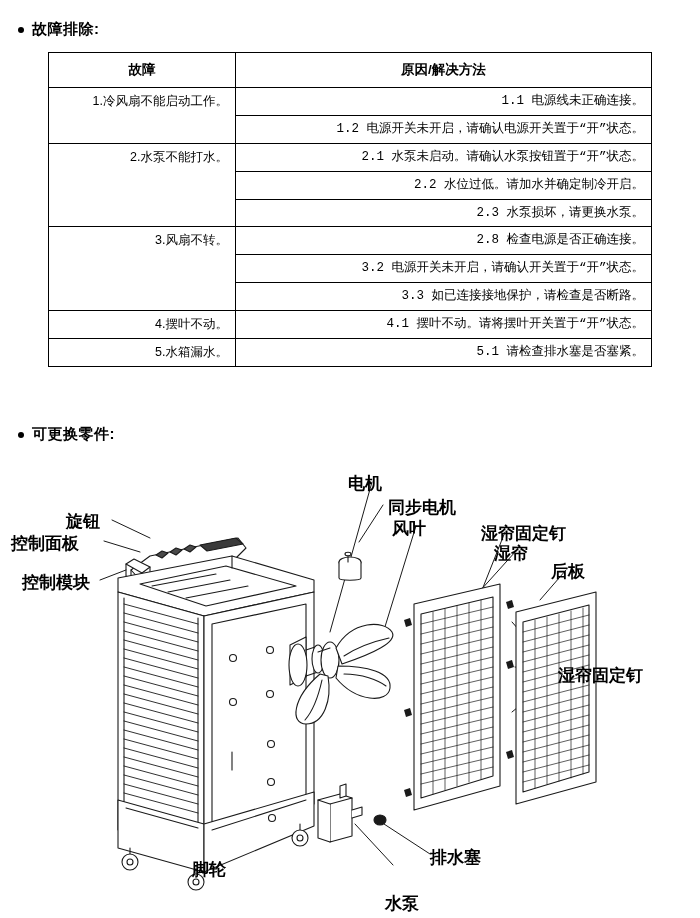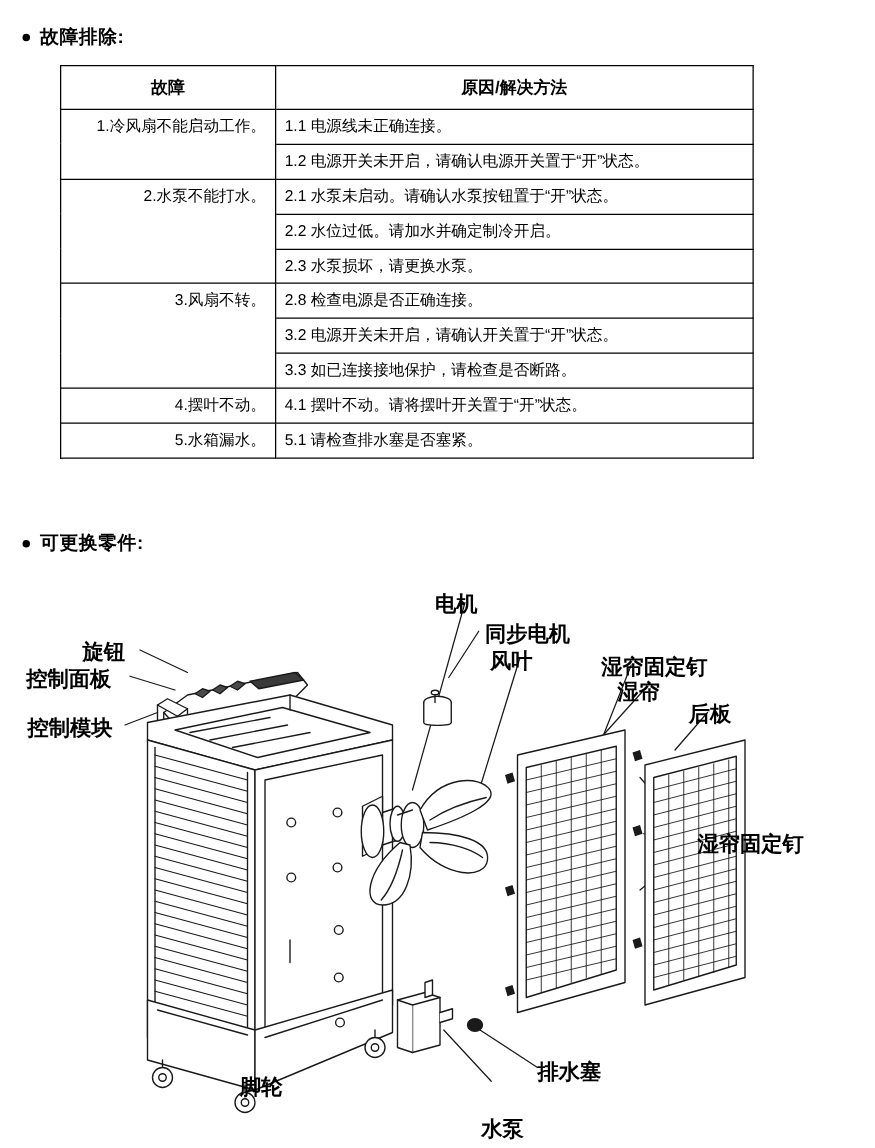--- a/index.html
+++ b/index.html
@@ -37,42 +37,43 @@
   }
 
   #head-trouble { left: 18px; top: 20px; }
   #head-parts   { left: 18px; top: 425px; }
 
   
   .tbl-wrap {
     position: absolute;
     left: 48px;
     top: 52px;
-    width: 555px;
+    width: 604px;
   }
   table.trouble {
     border-collapse: collapse;
     width: 100%;
     font-size: 12.5px;
     table-layout: fixed;
   }
   table.trouble th, table.trouble td {
     border: 1px solid #000;
     padding: 5px 7px;
     vertical-align: middle;
     line-height: 1.35;
   }
   table.trouble th {
     text-align: center;
     font-weight: bold;
     font-size: 13.5px;
     height: 24px;
   }
   table.trouble td.cause {
-    text-align: left;
+    text-align: right;
+    font-family: Liberation Mono, monospace;
   }
   table.trouble td.fault {
     text-align: right;
     vertical-align: top;
   }
   col.c1 { width: 31%; }
   col.c2 { width: 69%; }
 
   
   #diagram {
@@ -369,21 +370,21 @@
       </g>
 
       <g fill="#1a1a1a" stroke="#1a1a1a">
         <ellipse cx="380" cy="368" rx="6" ry="5"></ellipse>
       </g>
 
     </g>
   </svg>
 
   <div class="lbl" style="left:66px; top:58px;">旋钮</div>
-  <div class="lbl" style="left:21px; top:80px;">控制面板</div>
+  <div class="lbl" style="left:11px; top:80px;">控制面板</div>
   <div class="lbl" style="left:22px; top:119px;">控制模块</div>
   <div class="lbl" style="left:348px; top:20px;">电机</div>
   <div class="lbl" style="left:388px; top:44px;">同步电机</div>
   <div class="lbl" style="left:392px; top:65px;">风叶</div>
   <div class="lbl" style="left:481px; top:70px;">湿帘固定钉</div>
   <div class="lbl" style="left:494px; top:90px;">湿帘</div>
   <div class="lbl" style="left:551px; top:108px;">后板</div>
   <div class="lbl" style="left:558px; top:212px;">湿帘固定钉</div>
   <div class="lbl" style="left:192px; top:406px;">脚轮</div>
   <div class="lbl" style="left:385px; top:440px;">水泵</div>

